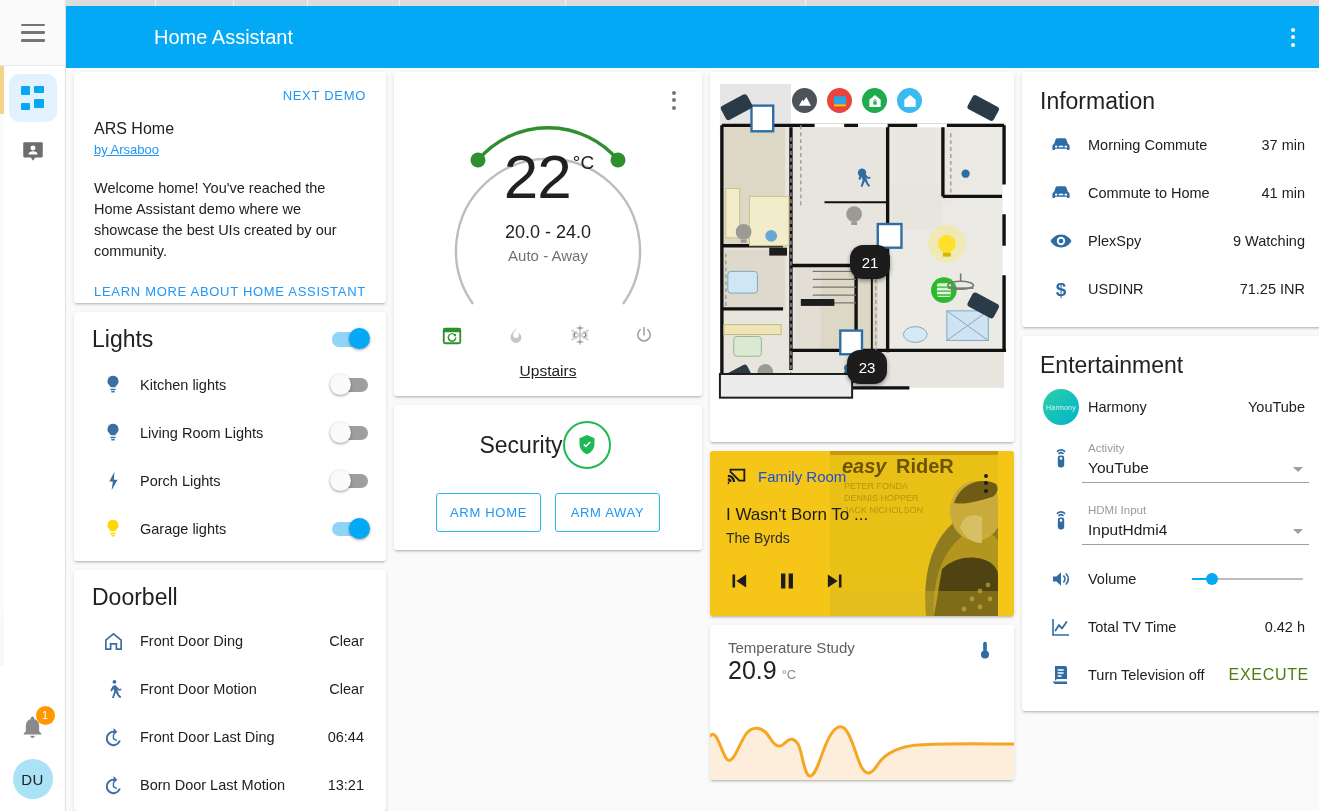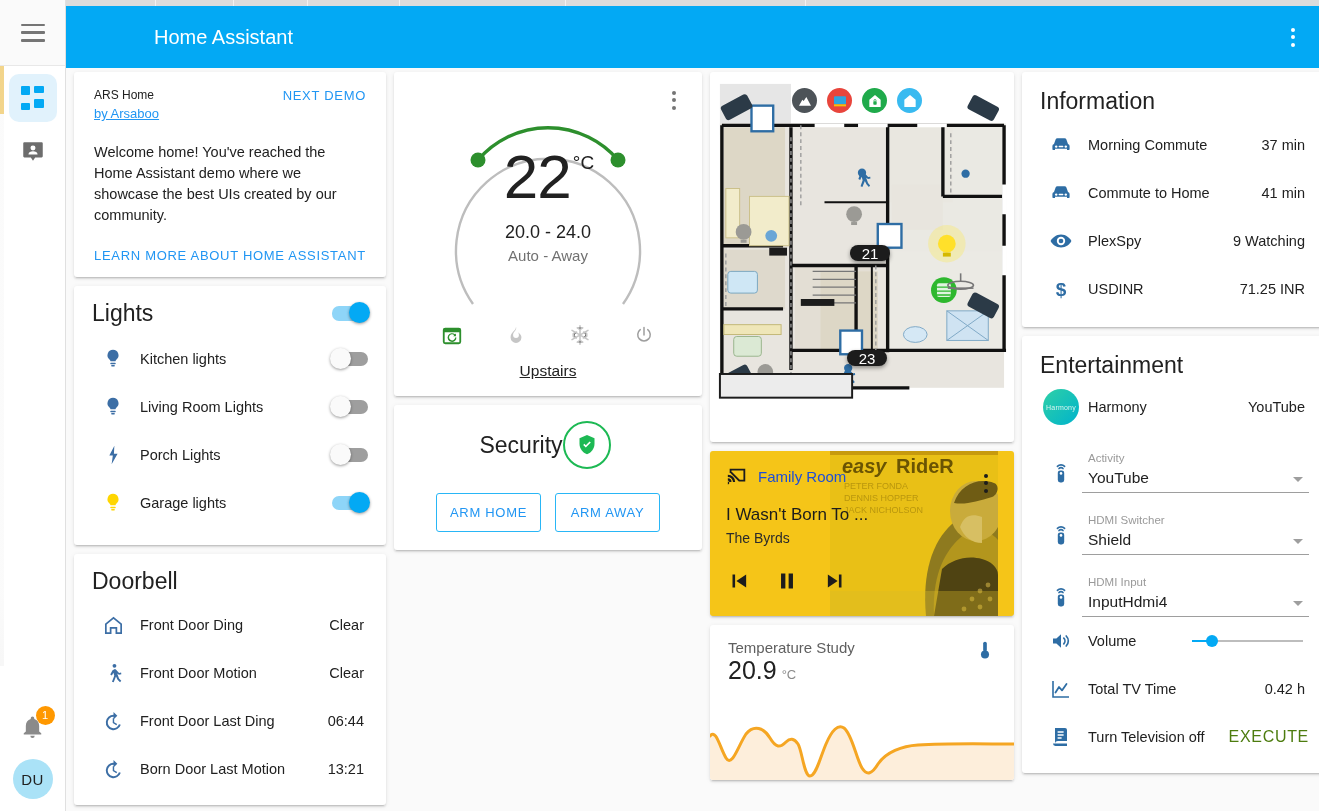--- a/index.html
+++ b/index.html
@@ -76,21 +76,21 @@
   .card {
     background: #fff; border-radius: 3px;
     box-shadow: 0 2px 2px 0 rgba(0,0,0,.10), 0 1px 5px 0 rgba(0,0,0,.08), 0 3px 1px -2px rgba(0,0,0,.1);
     overflow: hidden;
   }
   .card-title { font-size: 23px; font-weight: 400; color: #212121; }
 
   
   .welcome { padding: 16px 20px 14px; }
   .w-head { display: flex; justify-content: space-between; align-items: flex-start; }
-  .w-name { font-size: 12px; color: #212121; }
+  .w-name { font-size: 16px; color: #212121; margin-top: 32px; }
   .w-by { font-size: 13px; color: #2196f3; text-decoration: underline; margin-top: 4px; display: inline-block; cursor: pointer; }
   .w-next { font-size: 13px; color: #2196f3; font-weight: 500; letter-spacing: .7px; cursor: pointer; }
   .w-body { margin-top: 20px; font-size: 14.5px; line-height: 21px; color: #212121; }
   .w-learn { margin-top: 22px; font-size: 13px; color: #2196f3; font-weight: 500; letter-spacing: .7px; cursor: pointer; }
 
   
   .lights { padding: 14px 18px 18px; }
   .lights-head { display: flex; align-items: center; justify-content: space-between; margin-bottom: 8px; }
   .row { display: flex; align-items: center; height: 48px; }
   .row .ico { width: 42px; flex: 0 0 42px; display: flex; align-items: center; justify-content: center; }
@@ -140,21 +140,21 @@
   }
 
   
   .floorplan { padding: 6px 4px 4px; height: 370px; }
   .fp-stage { position: relative; width: 100%; height: 100%; }
   .fp-icons { position: absolute; top: 10px; left: 78px; display: flex; gap: 10px; z-index: 4; }
   .fp-ico { width: 25px; height: 25px; border-radius: 50%; display: flex; align-items: center; justify-content: center; cursor: pointer; }
   .fp-svg { position: absolute; inset: 0; }
   .thermo-pill {
     position: absolute; background: #1c1c1c; color: #fff; border-radius: 13px;
-    width: 40px; height: 16px; display: flex; align-items: center; justify-content: center;
+    width: 40px; height: 34px; display: flex; align-items: center; justify-content: center;
     font-size: 15px; cursor: pointer; box-shadow: 0 2px 4px rgba(0,0,0,.4);
   }
 
   
   .media { height: 165px; position: relative; background: #f5c518; overflow: hidden; }
   .media-art {
     position: absolute; right: 16px; top: 0; width: 168px; height: 100%;
     background: #e8c21c; overflow: hidden;
   }
   .media-inner { position: relative; z-index: 2; padding: 14px 16px; height: 100%; display: flex; flex-direction: column; }
@@ -178,21 +178,21 @@
   .info { padding: 16px 18px 14px; }
   .info .card-title { display: block; margin-bottom: 6px; }
   .ent { padding: 16px 18px 12px; }
   .ent .card-title { display: block; margin-bottom: 4px; }
   .harmony-av {
     width: 36px; height: 36px; border-radius: 50%;
     background: linear-gradient(135deg,#2ed0a6 0%,#00b3cc 100%);
     display: flex; align-items: center; justify-content: center;
     color: #d8f5ee; font-size: 7px; letter-spacing: .2px;
   }
-  .sel-row { display: flex; align-items: flex-end; height: 62px; }
+  .sel-row { display: flex; align-items: center; height: 62px; }
   .sel-row .ico { width: 42px; flex: 0 0 42px; display: flex; align-items: center; justify-content: center; padding-bottom: 8px; }
   .sel-field { flex: 1; border-bottom: 1px solid #9e9e9e; padding: 0 0 5px 6px; position: relative; }
   .sel-label { font-size: 11.5px; color: #9a9a9a; }
   .sel-value { font-size: 15.5px; color: #212121; margin-top: 5px; }
   .caret { position: absolute; right: 6px; bottom: 10px; width: 0; height: 0; border-left: 5px solid transparent; border-right: 5px solid transparent; border-top: 5px solid #9e9e9e; cursor: pointer; }
   .slider { flex: 1; display: flex; align-items: center; padding-right: 6px; }
   .slider .track { flex: 1; height: 2px; background: #bdbdbd; position: relative; }
   .slider .fill { position: absolute; left: 0; top: 0; height: 2px; background: #03a9f4; }
   .slider .thumb { position: absolute; top: -5px; width: 12px; height: 12px; border-radius: 50%; background: #03a9f4; cursor: pointer; }
   .exec { font-size: 16px; color: #4d7c0f; font-weight: 500; letter-spacing: .7px; cursor: pointer; }
@@ -774,35 +774,20 @@
                   <circle cx="12" cy="12.4" r="1.3" fill="#fff"></circle>
                 </svg>
             </span>
             <div class="sel-field">
               <div class="sel-label">Activity</div>
               <div class="sel-value">YouTube</div>
               <span class="caret"></span>
             </div>
           </div>
 
-          <div class="sel-row">
-            <span class="ico">
-              <svg width="24" height="24" viewBox="0 0 24 24">
-                  <path d="M8.4 5.4a5 5 0 0 1 7.2 0" stroke="#2e6da4" stroke-width="1.6" fill="none" stroke-linecap="round"></path>
-                  <path d="M10 7.6a2.6 2.6 0 0 1 4 0" stroke="#2e6da4" stroke-width="1.6" fill="none" stroke-linecap="round"></path>
-                  <rect x="8.8" y="9.4" width="6.4" height="12" rx="2.4" fill="#2e6da4"></rect>
-                  <circle cx="12" cy="12.4" r="1.3" fill="#fff"></circle>
-                </svg>
-            </span>
-            <div class="sel-field">
-              <div class="sel-label">HDMI Switcher</div>
-              <div class="sel-value">Shield</div>
-              <span class="caret"></span>
-            </div>
-          </div>
 
           <div class="sel-row">
             <span class="ico">
               <svg width="24" height="24" viewBox="0 0 24 24">
                   <path d="M8.4 5.4a5 5 0 0 1 7.2 0" stroke="#2e6da4" stroke-width="1.6" fill="none" stroke-linecap="round"></path>
                   <path d="M10 7.6a2.6 2.6 0 0 1 4 0" stroke="#2e6da4" stroke-width="1.6" fill="none" stroke-linecap="round"></path>
                   <rect x="8.8" y="9.4" width="6.4" height="12" rx="2.4" fill="#2e6da4"></rect>
                   <circle cx="12" cy="12.4" r="1.3" fill="#fff"></circle>
                 </svg>
             </span>

